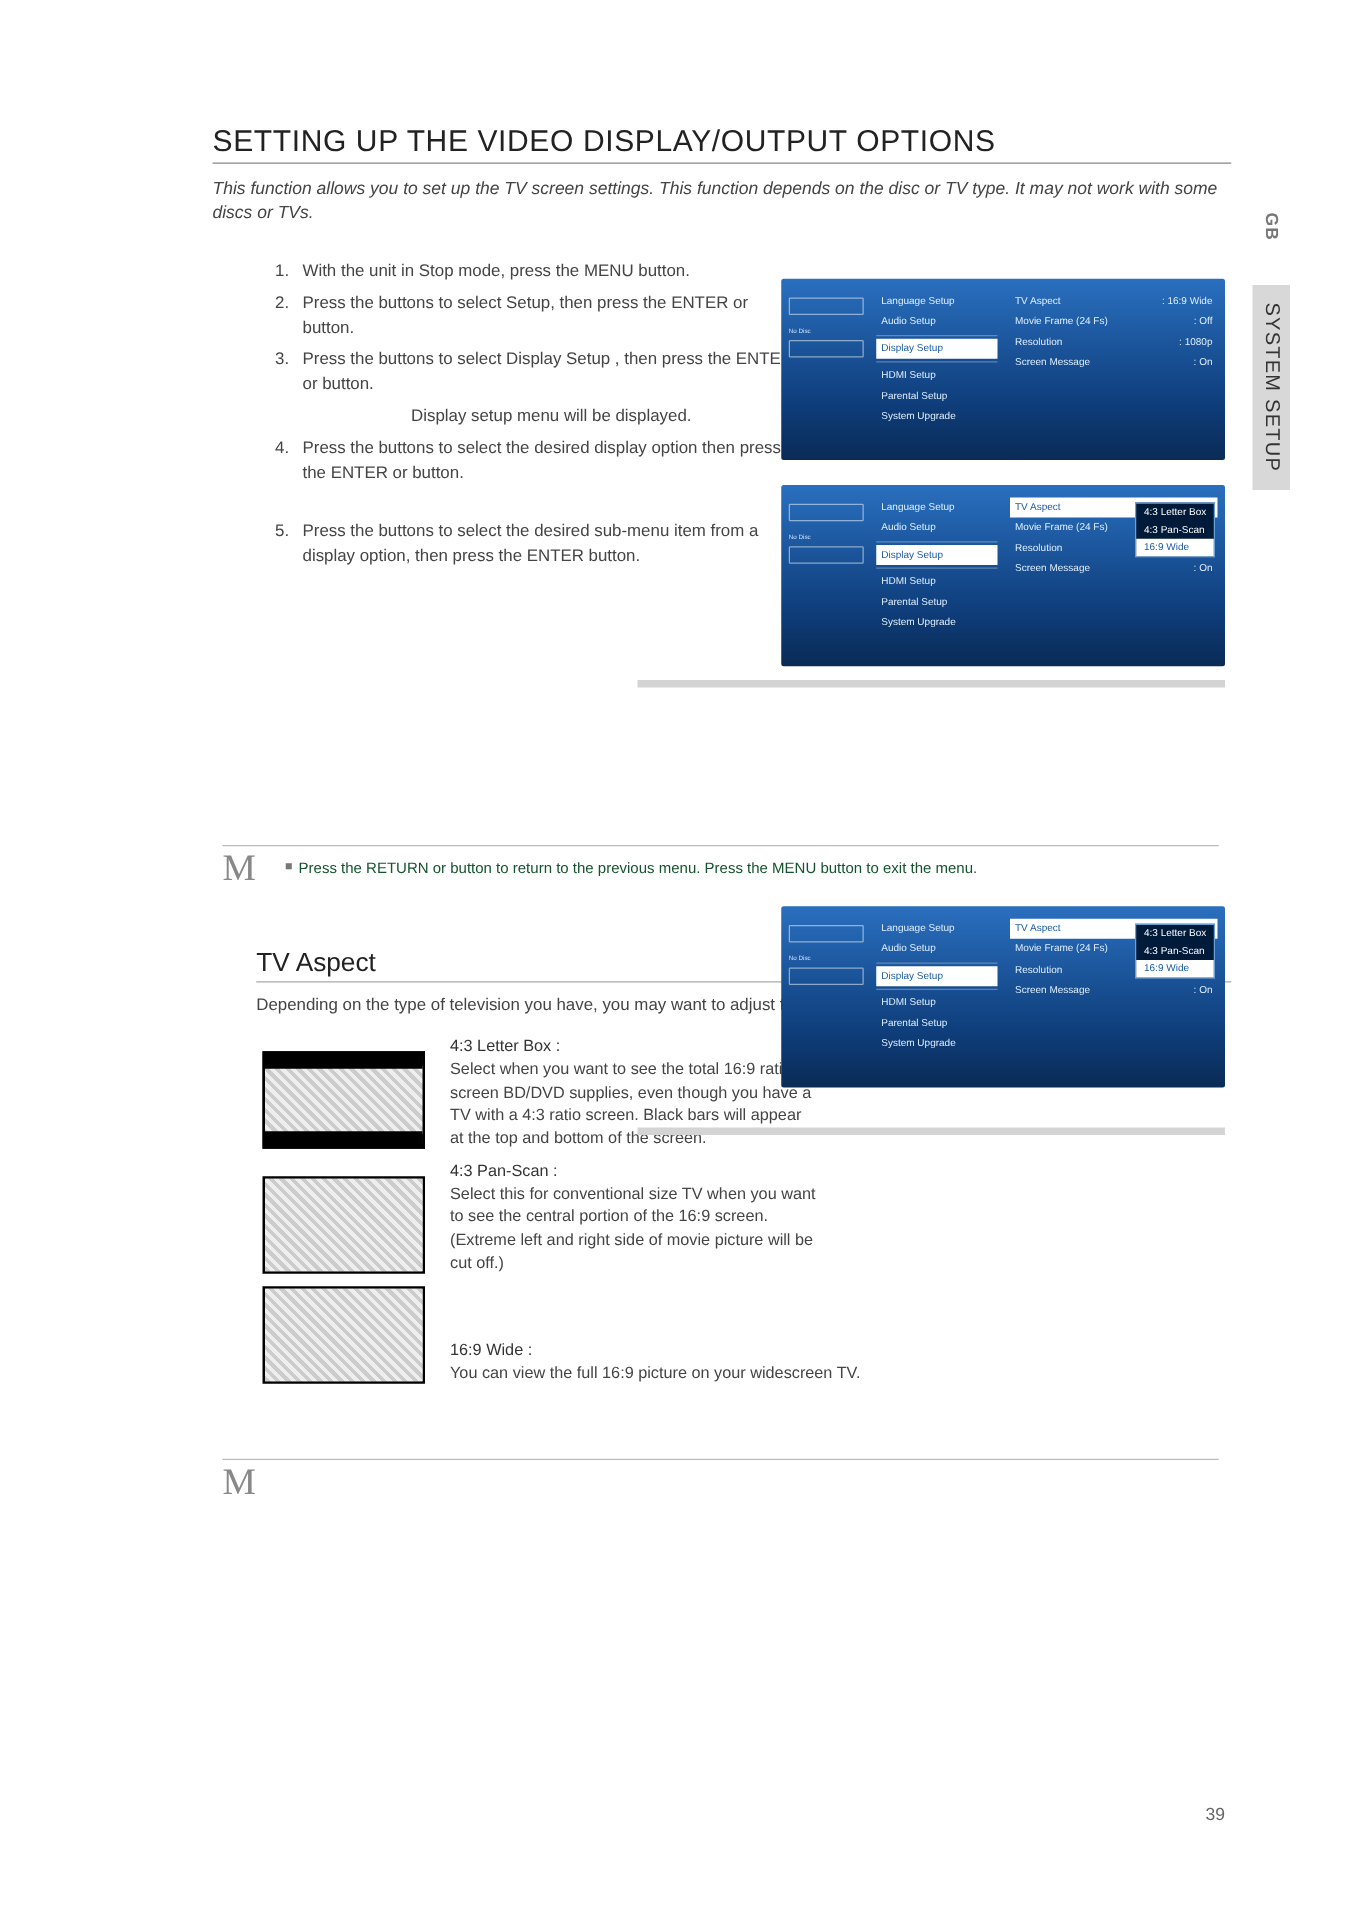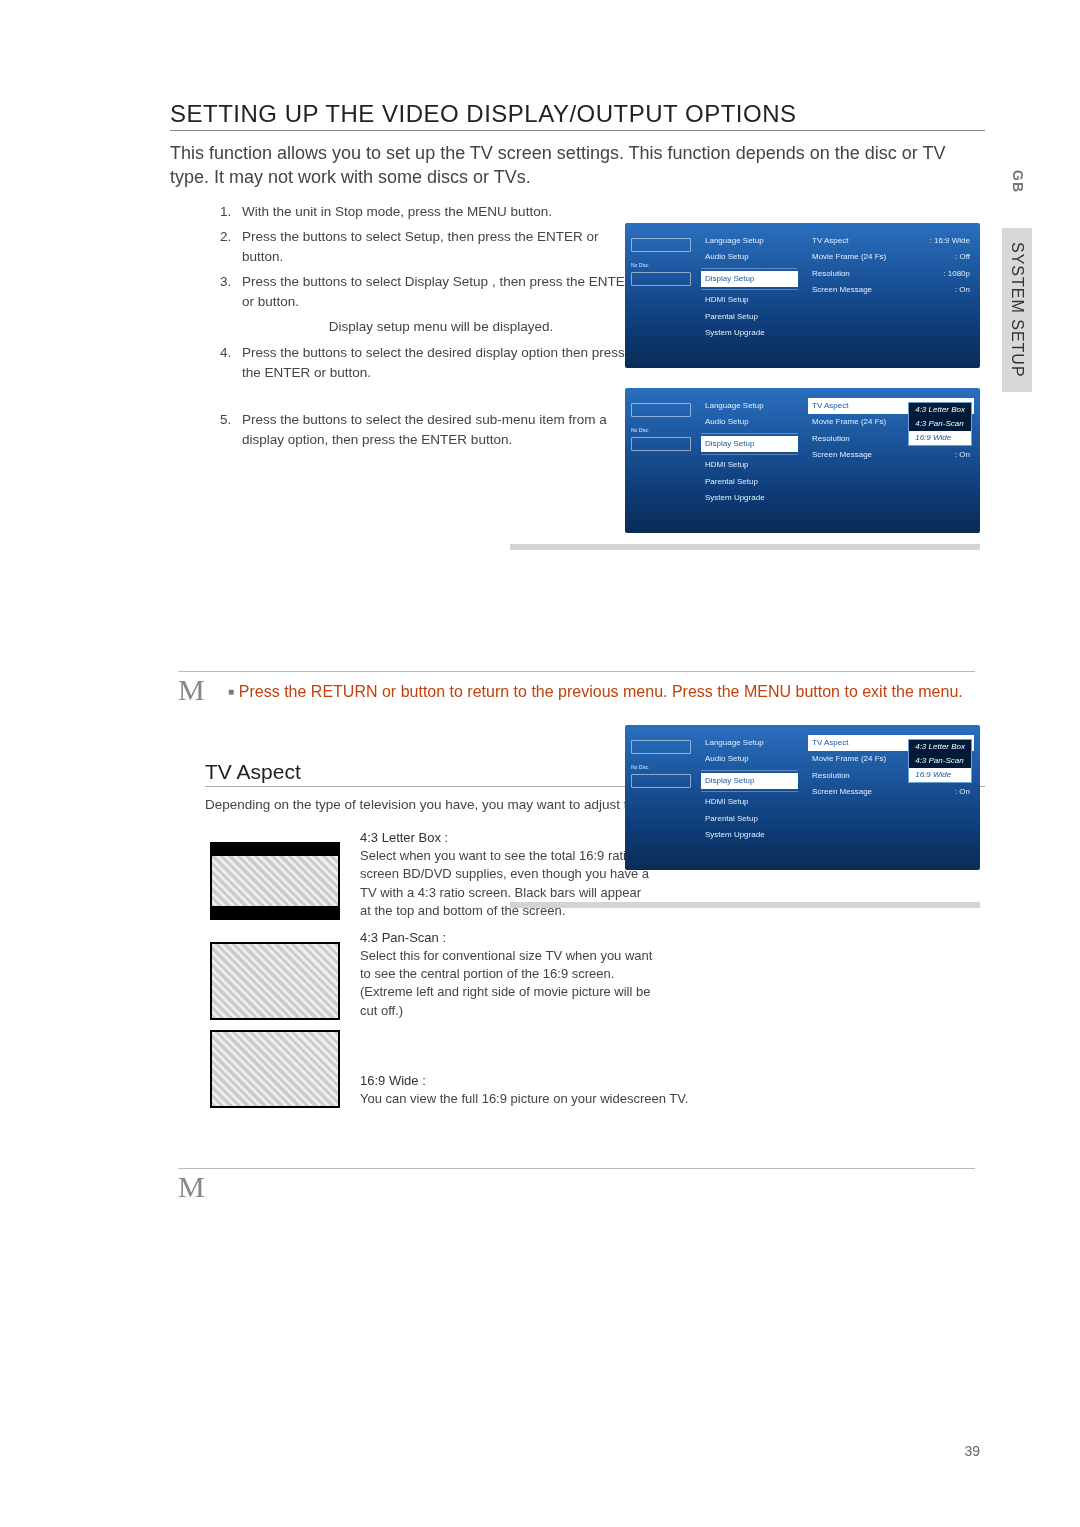--- a/index.html
+++ b/index.html
@@ -37,24 +37,25 @@
   h1 {
     font-size: 24px;
     font-weight: normal;
     letter-spacing: 0.5px;
     border-bottom: 1px solid #888;
     padding-bottom: 2px;
     margin-bottom: 10px;
     color:#222;
   }
   .intro {
-    font-size: 18px;
+    font-size: 14px;
     color: #444;
     line-height: 1.35;
-    margin-bottom: 12px;
+    margin-bottom: 28px;
+    font-style: italic;
   }
   .steps { margin-left: 50px; width: 420px; }
   .step { font-size: 13.5px; color:#444; line-height: 1.45; margin-bottom: 6px; display:flex;}
   .step .num { width: 22px; flex: none;}
   .step .body { flex:1; }
   .sub { margin-left:0px;text-align:center; }
   .minispace { height: 22px; }
 
   .screenshot {
     position: absolute;
@@ -75,21 +76,21 @@
   .ss-left .box { border:1px solid rgba(255,255,255,0.5); height:14px; margin-bottom:10px; border-radius:1px;}
   .ss-left .nodisc { font-size:5px; color:#cfe4ff; margin-top:2px;}
   .ss-mid { width:105px; padding:10px 4px; font-size:8px; line-height: 1.8;}
   .ss-mid .row { padding:1px 4px; white-space:nowrap;}
   .ss-mid .row.sel { background:#fff; color:#1a5aa5; }
   .ss-mid .sep { border-top:1px solid rgba(255,255,255,0.3); margin:2px 0;}
   .ss-right { flex:1; padding:10px 6px; font-size:8px; line-height:1.8;}
   .ss-right .pair { display:flex; justify-content:space-between; padding:1px 4px;}
   .ss-right .pair.sel { background:#fff; color:#1a5aa5;}
   .ss-right .dropdown { position:absolute; right:8px; background:#001a3a; border:1px solid #6aa0d8; font-size:8px; line-height:1.5; color:#fff;}
-  .dropdown .opt { padding:1px 6px; white-space:nowrap;font-style:italic;}
+  .dropdown .opt { padding:1px 6px; white-space:nowrap;}
   .dropdown .opt.sel { background:#fff; color:#1a5aa5;}
   .underbar { position:absolute; right:100px; width:470px; height:6px; background:#d4d4d4;}
   .underbar.u1 { top: 544px; }
   .underbar.u3 { top: 902px; }
 
   .note-row {
     display:flex;
     gap: 20px;
     align-items: flex-start;
     margin-top: 36px;
@@ -100,21 +101,21 @@
   }
   .note-row.bottom { margin-top: 60px;}
   .note-m {
     font-family: Georgia, 'Times New Roman', serif;
     font-size: 30px;
     color:#888;
     width: 30px;
     flex:none;
     line-height: 0.9;
   }
-  .note-text { font-size: 16px; color:#c2410c; line-height:1.5; padding-top: 4px;}
+  .note-text { font-size: 12px; color:#14532d; line-height:1.5; padding-top: 4px;}
   .note-text .para { margin-bottom: 6px; }
   .bullet-para::before { content:"■ "; font-size:10px; position:relative; top:-2px; color:#777; margin-right: 2px;}
 
   h2 {
     font-size: 21px;
     font-weight: normal;
     border-bottom: 1px solid #aaa;
     padding-bottom: 2px;
     margin-top: 50px;
     margin-bottom: 10px;

